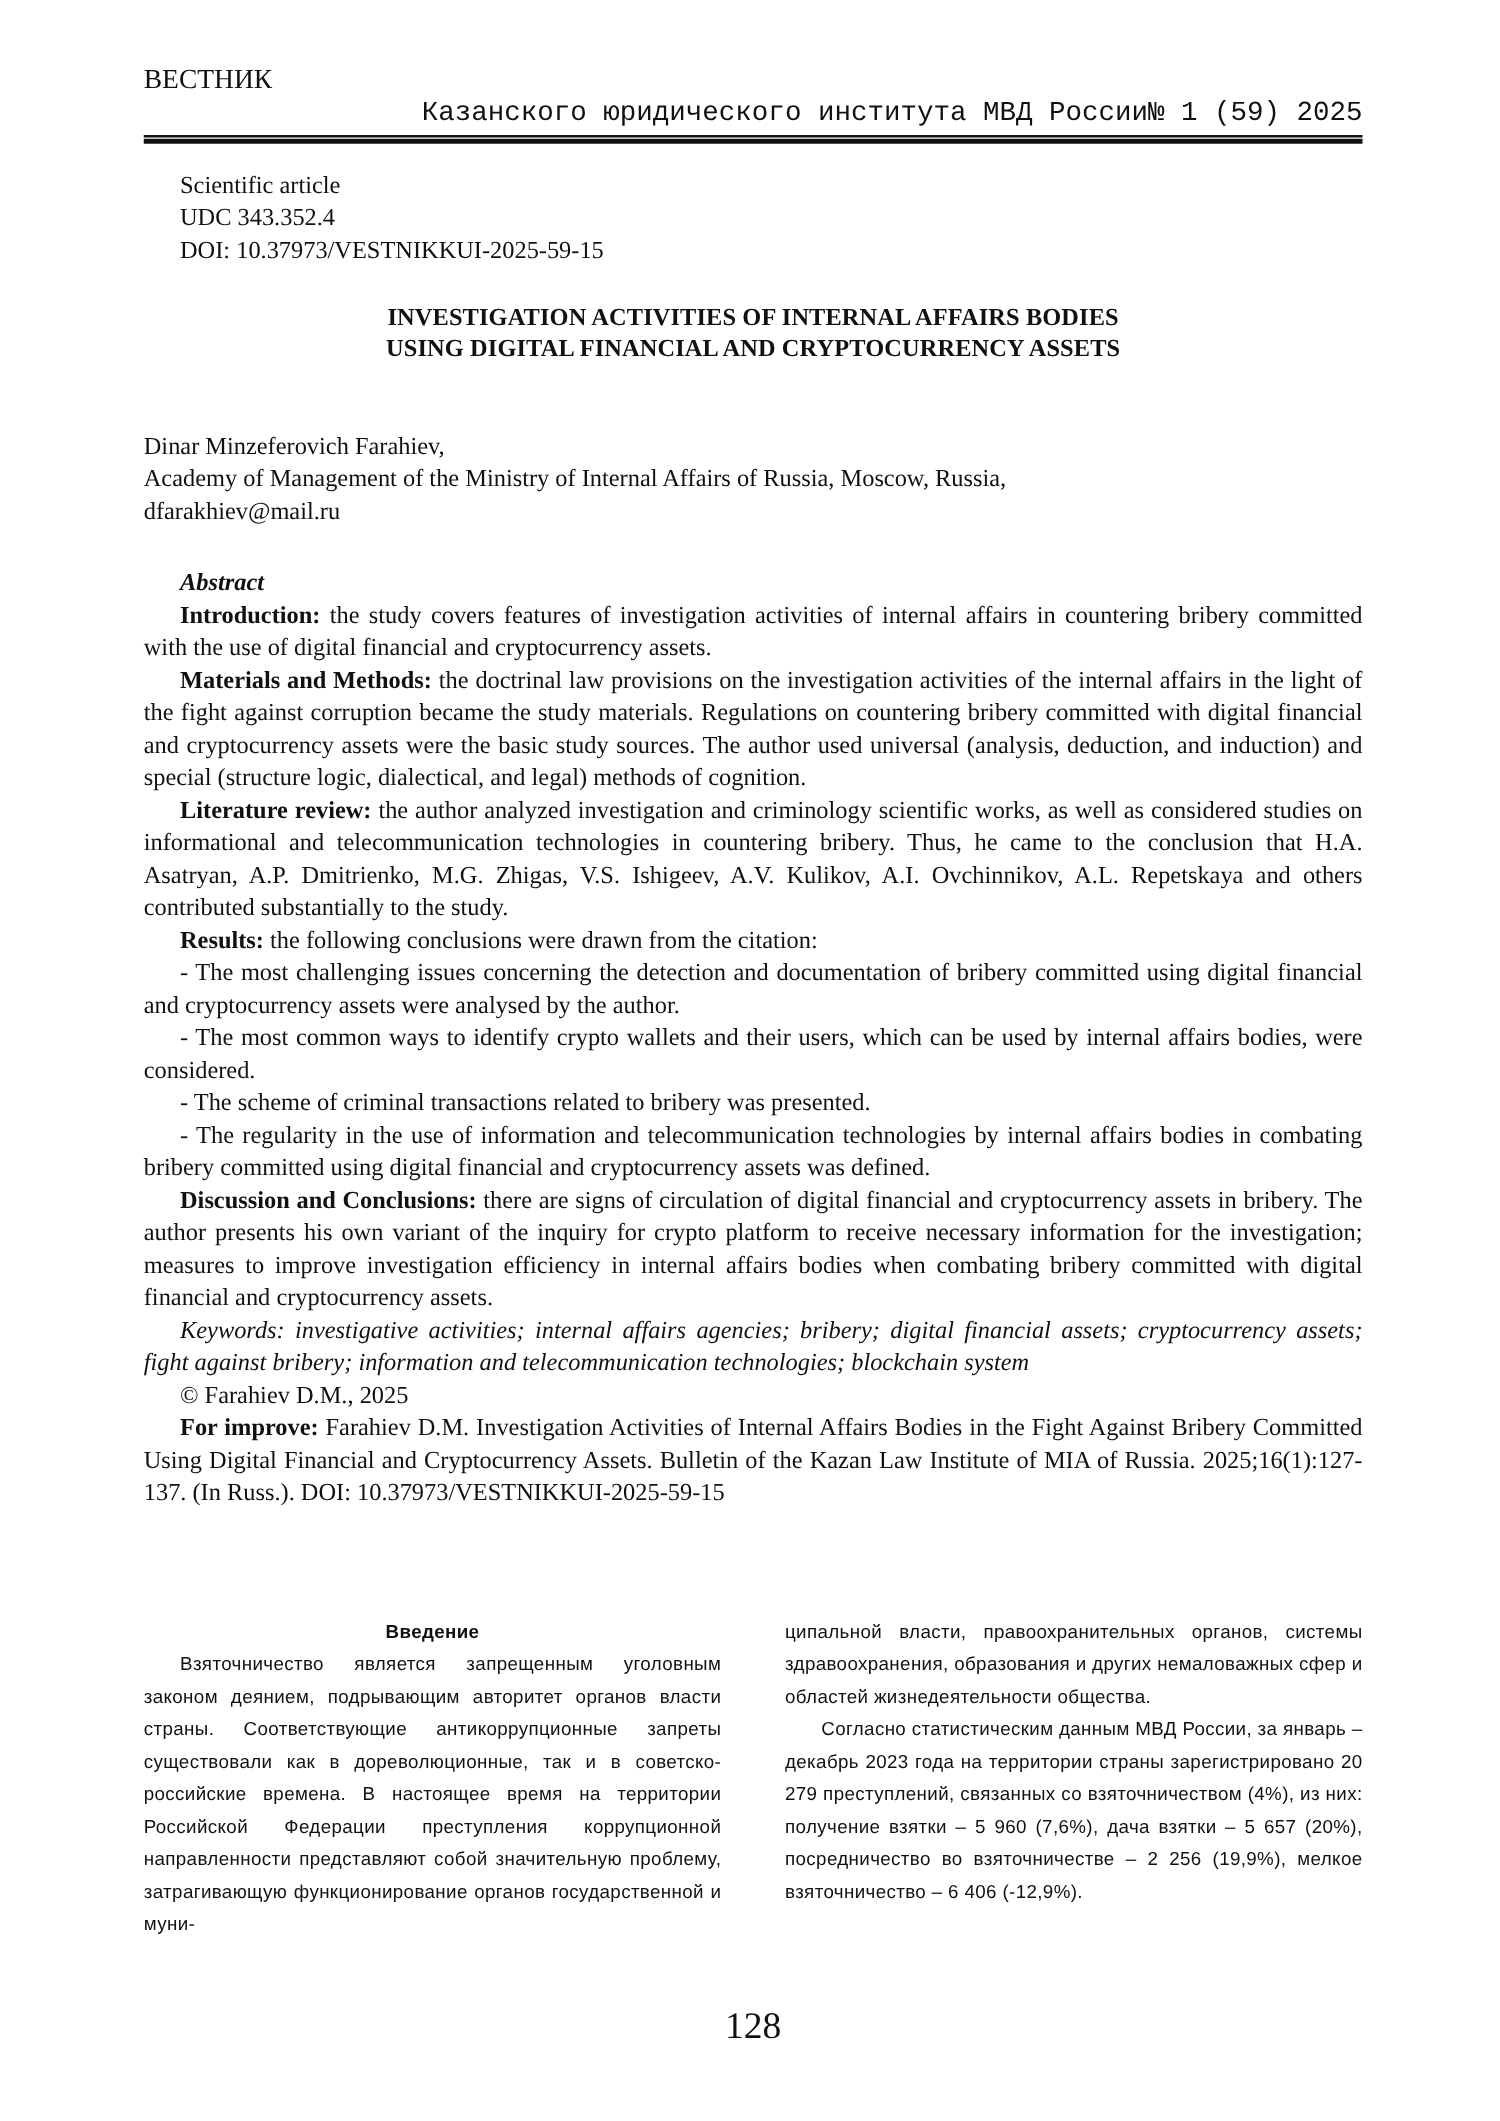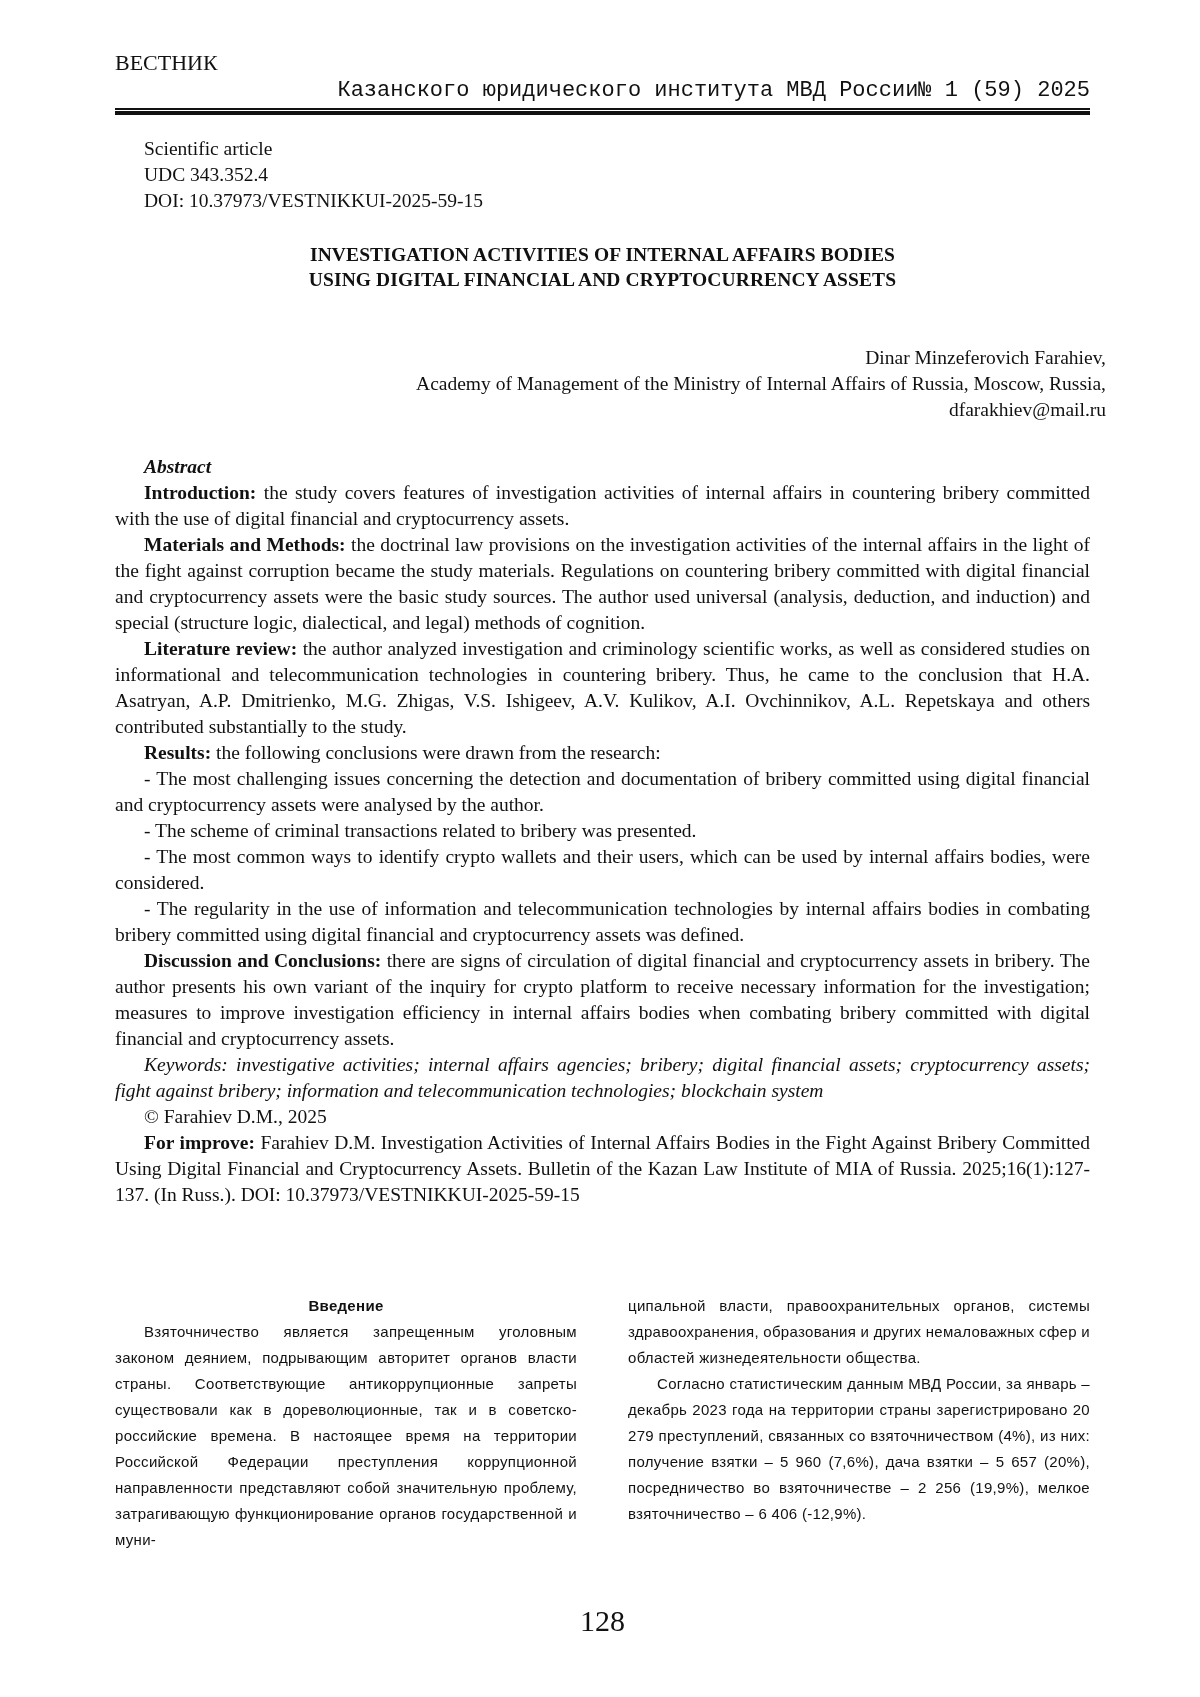--- a/index.html
+++ b/index.html
@@ -8,21 +8,21 @@
   .rh { font-family: "Liberation Serif", serif; font-size: 22px; line-height: 28px; }
   .running-head { position: absolute; top: 49px; left: 0; width: 975px; }
   .rh-line2 { display: flex; justify-content: flex-end; font-family: Liberation Mono, monospace; }
   .rule { position: absolute; top: 108px; left: 0; width: 975px; height: 7px; }
   .rule .thin { height: 2px; background: #111; }
   .rule .gap { height: 1px; }
   .rule .thick { height: 4px; background: #111; }
   .en { font-family: "Liberation Serif", serif; font-size: 19.5px; line-height: 26px; }
   .meta { position: absolute; top: 136px; left: 29px; }
   .title { position: absolute; top: 242px; left: 0; width: 975px; text-align: center; font-weight: bold; font-size: 19.5px; line-height: 25px; letter-spacing: 0.1px; }
-  .author { position: absolute; top: 345px; left: 16px; width: 975px; text-align: right; }
+  .author { position: absolute; top: 345px; left: 0; width: 975px; text-align: left; }
   .abstract { position: absolute; top: 454px; left: 0; width: 975px; text-align: justify; }
   .abstract p { margin: 0; text-indent: 29px; }
   .abstract b { font-weight: bold; }
   .abstract i { font-style: italic; }
   .ru { font-family: Liberation Sans, sans-serif; font-size: 15px; line-height: 26px; letter-spacing: 0.3px; }
   .col { position: absolute; top: 1293px; width: 462px; text-align: justify; }
   .col p { margin: 0; text-indent: 29px; }
   .col-left { left: 0; }
   .col-right { left: 513px; }
   .section-h { text-align: center; font-weight: bold; margin: 0; }
@@ -63,24 +63,24 @@
     <div>Dinar Minzeferovich Farahiev,</div>
     <div>Academy of Management of the Ministry of Internal Affairs of Russia, Moscow, Russia,</div>
     <div>dfarakhiev@mail.ru</div>
   </div>
 
   <div class="abstract en">
     <p><i><b>Abstract</b></i></p>
     <p><b>Introduction:</b><span> the study covers features of investigation activities of internal affairs in countering bribery committed with the use of digital financial and cryptocurrency assets.</span></p>
     <p><b>Materials and Methods:</b><span> the doctrinal law provisions on the investigation activities of the internal affairs in the light of the fight against corruption became the study materials. Regulations on countering bribery committed with digital financial and cryptocurrency assets were the basic study sources. The author used universal (analysis, deduction, and induction) and special (structure logic, dialectical, and legal) methods of cognition.</span></p>
     <p><b>Literature review:</b><span> the author analyzed investigation and criminology scientific works, as well as considered studies on informational and telecommunication technologies in countering bribery. Thus, he came to the conclusion that H.A. Asatryan, A.P. Dmitrienko, M.G. Zhigas, V.S. Ishigeev, A.V. Kulikov, A.I. Ovchinnikov, A.L. Repetskaya and others contributed substantially to the study.</span></p>
-    <p><b>Results:</b><span> the following conclusions were drawn from the research:</span></p>
+    <p><b>Results:</b><span> the following conclusions were drawn from the citation:</span></p>
     <p>- The most challenging issues concerning the detection and documentation of bribery committed using digital financial and cryptocurrency assets were analysed by the author.</p>
+    <p>- The most common ways to identify crypto wallets and their users, which can be used by internal affairs bodies, were considered.</p>
     <p>- The scheme of criminal transactions related to bribery was presented.</p>
-    <p>- The most common ways to identify crypto wallets and their users, which can be used by internal affairs bodies, were considered.</p>
     <p>- The regularity in the use of information and telecommunication technologies by internal affairs bodies in combating bribery committed using digital financial and cryptocurrency assets was defined.</p>
     <p><b>Discussion and Conclusions:</b><span> there are signs of circulation of digital financial and cryptocurrency assets in bribery. The author presents his own variant of the inquiry for crypto platform to receive necessary information for the investigation; measures to improve investigation efficiency in internal affairs bodies when combating bribery committed with digital financial and cryptocurrency assets.</span></p>
     <p><i>Keywords: investigative activities; internal affairs agencies; bribery; digital financial assets; cryptocurrency assets; fight against bribery; information and telecommunication technologies; blockchain system</i></p>
     <p>© Farahiev D.M., 2025</p>
     <p><b>For improve:</b><span> Farahiev D.M. Investigation Activities of Internal Affairs Bodies in the Fight Against Bribery Committed Using Digital Financial and Cryptocurrency Assets. Bulletin of the Kazan Law Institute of MIA of Russia. 2025;16(1):127-137. (In Russ.). DOI: 10.37973/VESTNIKKUI-2025-59-15</span></p>
   </div>
 
   <div class="col col-left ru">
     <p class="section-h no-indent">Введение</p>
     <p>Взяточничество является запрещенным уголовным законом деянием, подрывающим авторитет органов власти страны. Соответствующие антикоррупционные запреты существовали как в дореволюционные, так и в советско-российские времена. В настоящее время на территории Российской Федерации преступления коррупционной направленности представляют собой значительную проблему, затрагивающую функционирование органов государственной и муни-</p>

